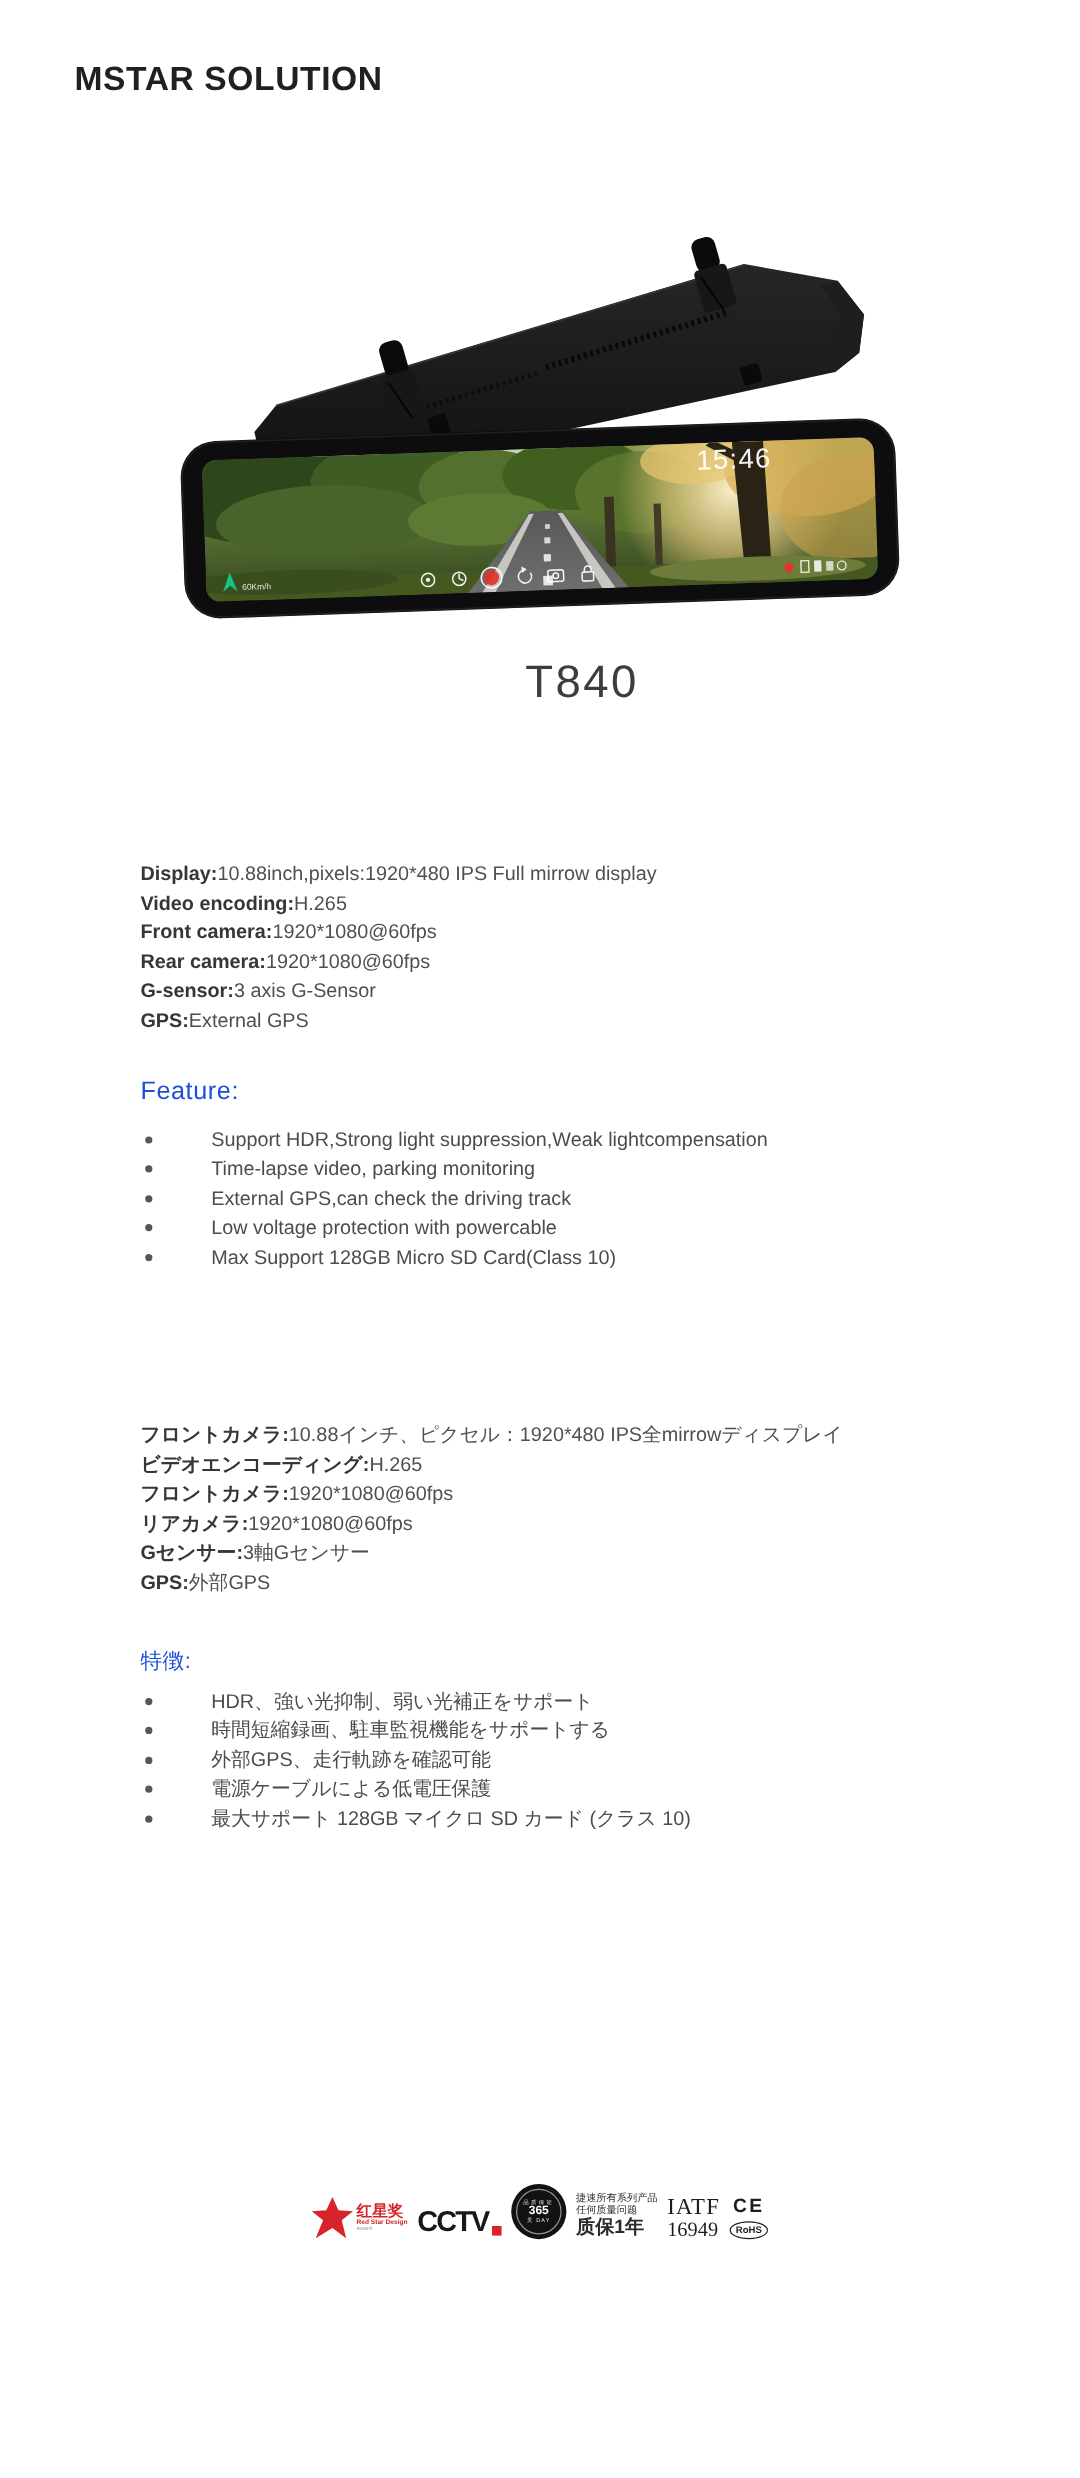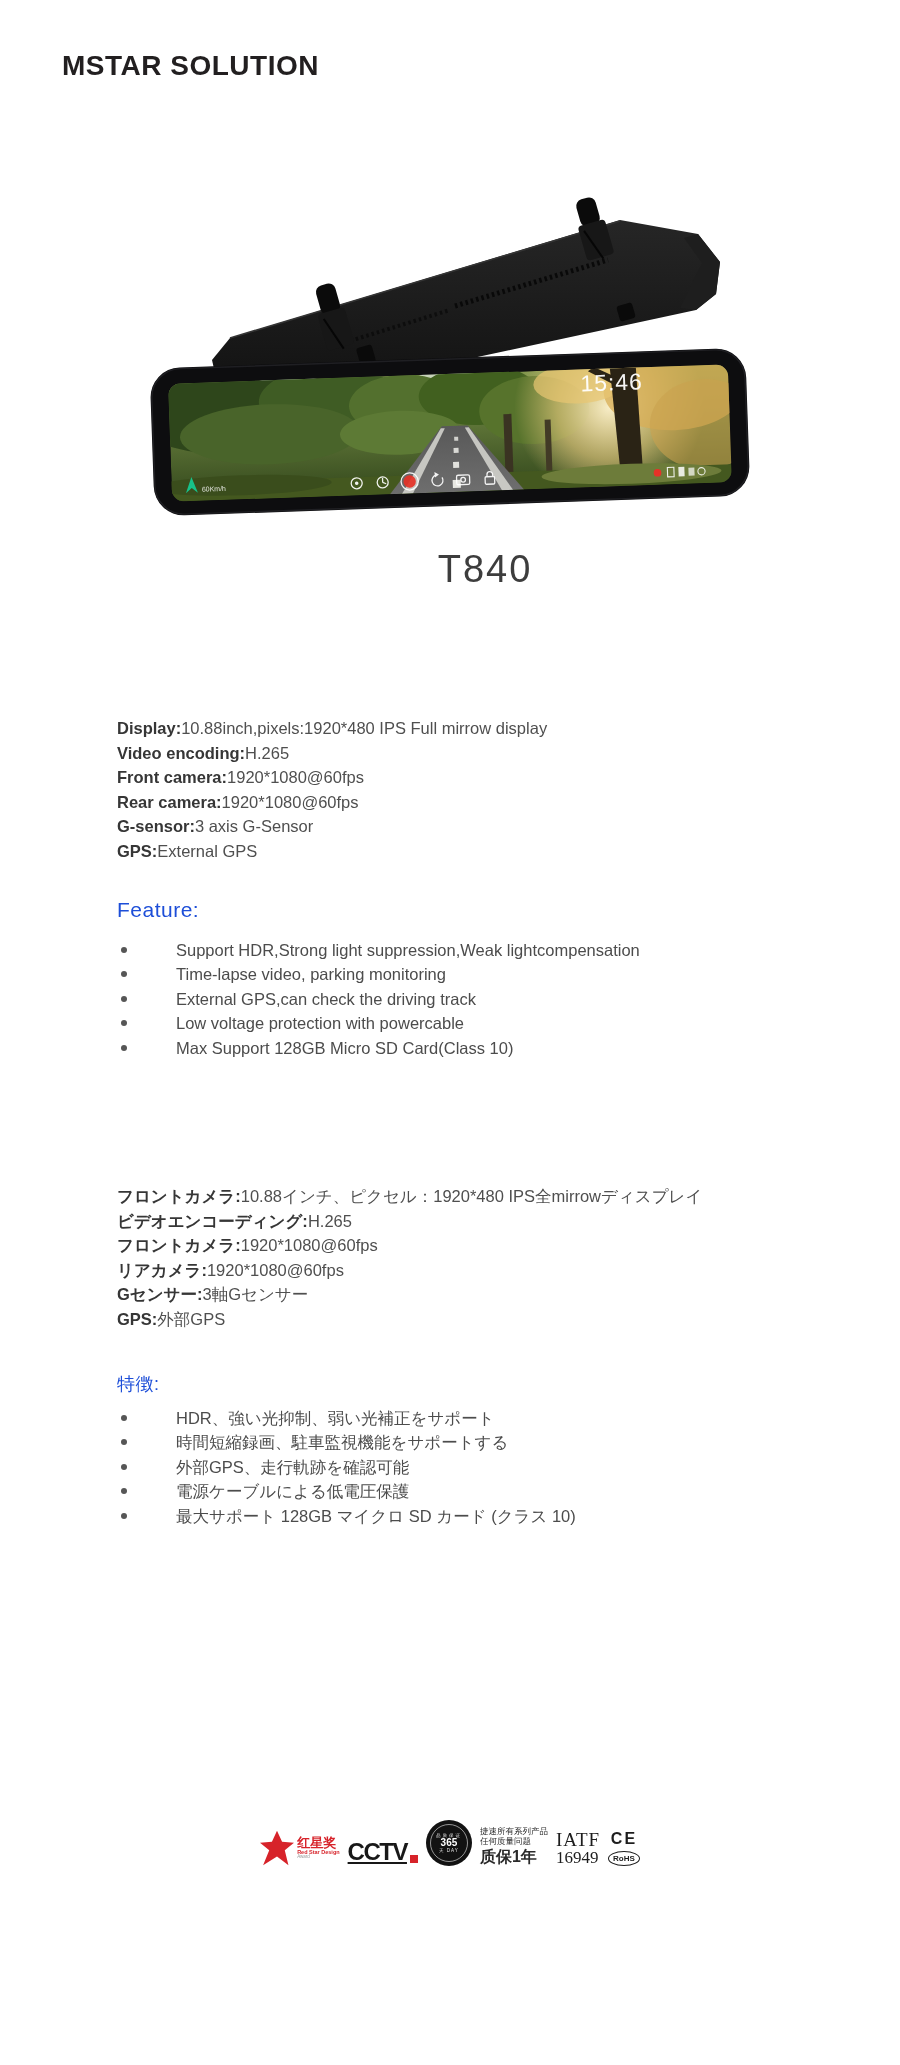--- a/index.html
+++ b/index.html
@@ -30,21 +30,21 @@
   .dot{width:6px;height:6px;border-radius:50%;background:#565656;margin:9px 13px 0 0;flex:0 0 6px;}
 
   
   .cert-row{position:absolute;left:0;right:0;top:1796px;display:flex;justify-content:center;
     align-items:flex-end;gap:8px;}
   .redstar{display:flex;align-items:center;gap:3px;}
   .redstar-text{display:flex;flex-direction:column;line-height:1.05;}
   .redstar-name{color:#d7232a;font-weight:800;font-size:13px;}
   .redstar-sub{color:#d7232a;font-size:5.5px;font-weight:700;}
   .redstar-sub2{color:#9a9a9a;font-size:4.5px;}
-  .cctv{font-size:24px;font-weight:900;letter-spacing:-1.5px;color:#181818;display:flex;align-items:flex-end;text-decoration:underline;}
+  .cctv{font-size:24px;font-weight:900;letter-spacing:-1.5px;color:#181818;display:flex;align-items:flex-end;}
   .cctv-dot{display:inline-block;width:8px;height:8px;background:#d7232a;margin:0 0 3px 3px;}
   .badge365{position:relative;width:46px;height:46px;border-radius:50%;background:#121212;
     display:flex;flex-direction:column;align-items:center;justify-content:center;color:#fff;}
   .badge365 .ring{position:absolute;inset:4px;border:1px solid rgba(255,255,255,.55);border-radius:50%;}
   .badge365 .ring-top{font-size:4.5px;letter-spacing:2px;opacity:.9;}
   .badge365 .num{font-size:10px;font-weight:800;line-height:1.05;}
   .badge365 .unit{font-size:4.5px;letter-spacing:1px;opacity:.9;}
   .warranty{display:flex;flex-direction:column;line-height:1.15;color:#2a2a2a;}
   .warranty .small{font-size:8.5px;}
   .warranty .big{font-size:16px;font-weight:800;margin-top:1px;}

